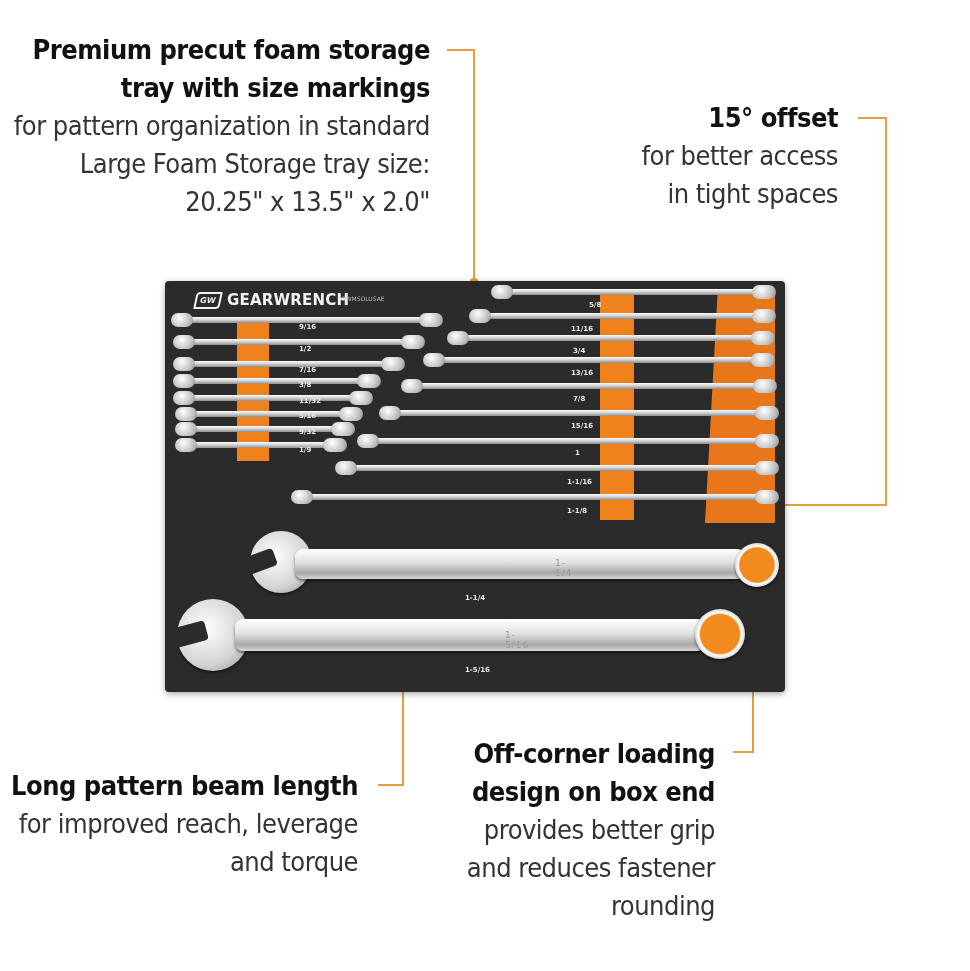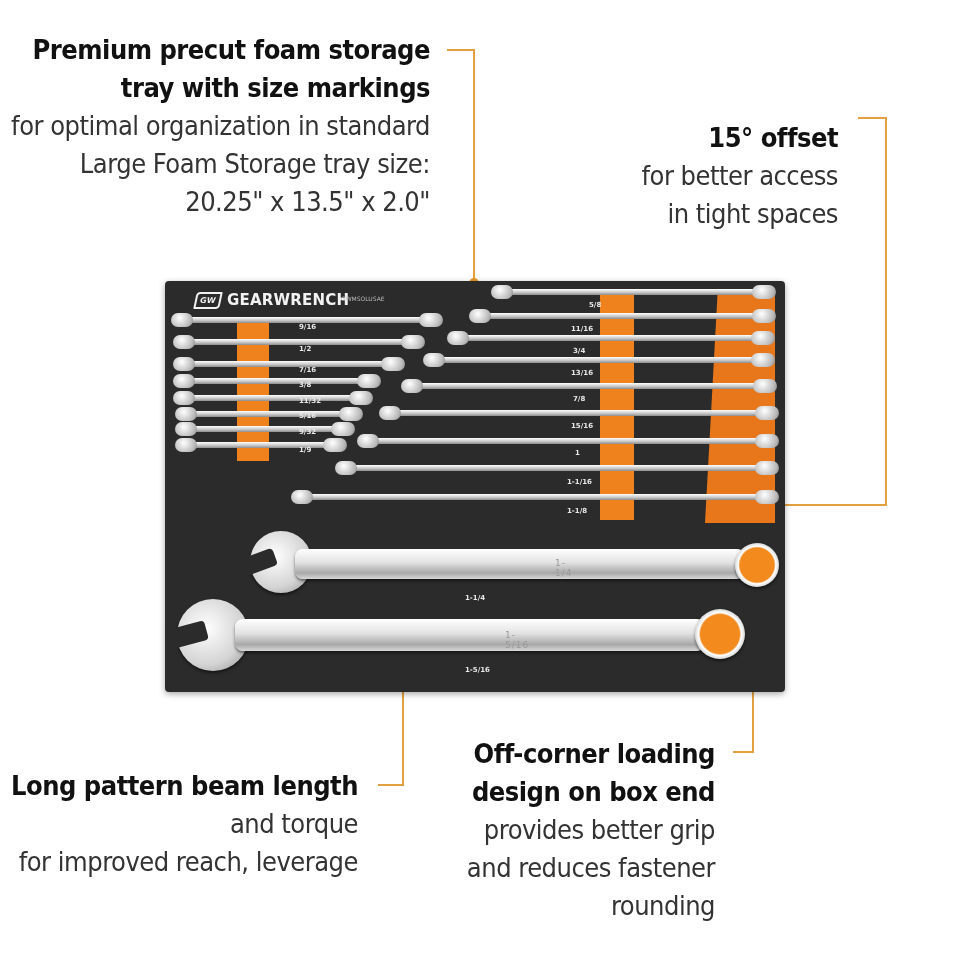--- a/index.html
+++ b/index.html
@@ -76,35 +76,35 @@
     <circle cx="474" cy="283" r="5"></circle>
     <circle cx="765" cy="505" r="5"></circle>
     <circle cx="403" cy="654" r="5"></circle>
     <circle cx="753" cy="652" r="5"></circle>
   </g>
 </svg>
 
 <div class="callout" style="right:540px; top:31px;">
   <div class="title">Premium precut foam storage</div>
   <div class="title">tray with size markings</div>
-  <div class="desc">for optimal organization in standard</div>
+  <div class="desc">for pattern organization in standard</div>
   <div class="desc">Large Foam Storage tray size:</div>
   <div class="desc">20.25" x 13.5" x 2.0"</div>
 </div>
 
-<div class="callout" style="right:132px; top:99px;margin-top:20px;">
+<div class="callout" style="right:132px; top:99px;">
   <div class="title">15° offset</div>
   <div class="desc">for better access</div>
   <div class="desc">in tight spaces</div>
 </div>
 
 <div class="callout" style="right:612px; top:767px;">
   <div class="title">Long pattern beam length</div>
+  <div class="desc">for improved reach, leverage</div>
   <div class="desc">and torque</div>
-  <div class="desc">for improved reach, leverage</div>
 </div>
 
 <div class="callout" style="right:255px; top:735px;margin-left:25px;">
   <div class="title">Off-corner loading</div>
   <div class="title">design on box end</div>
   <div class="desc">provides better grip</div>
   <div class="desc">and reduces fastener</div>
   <div class="desc">rounding</div>
 </div>
 

